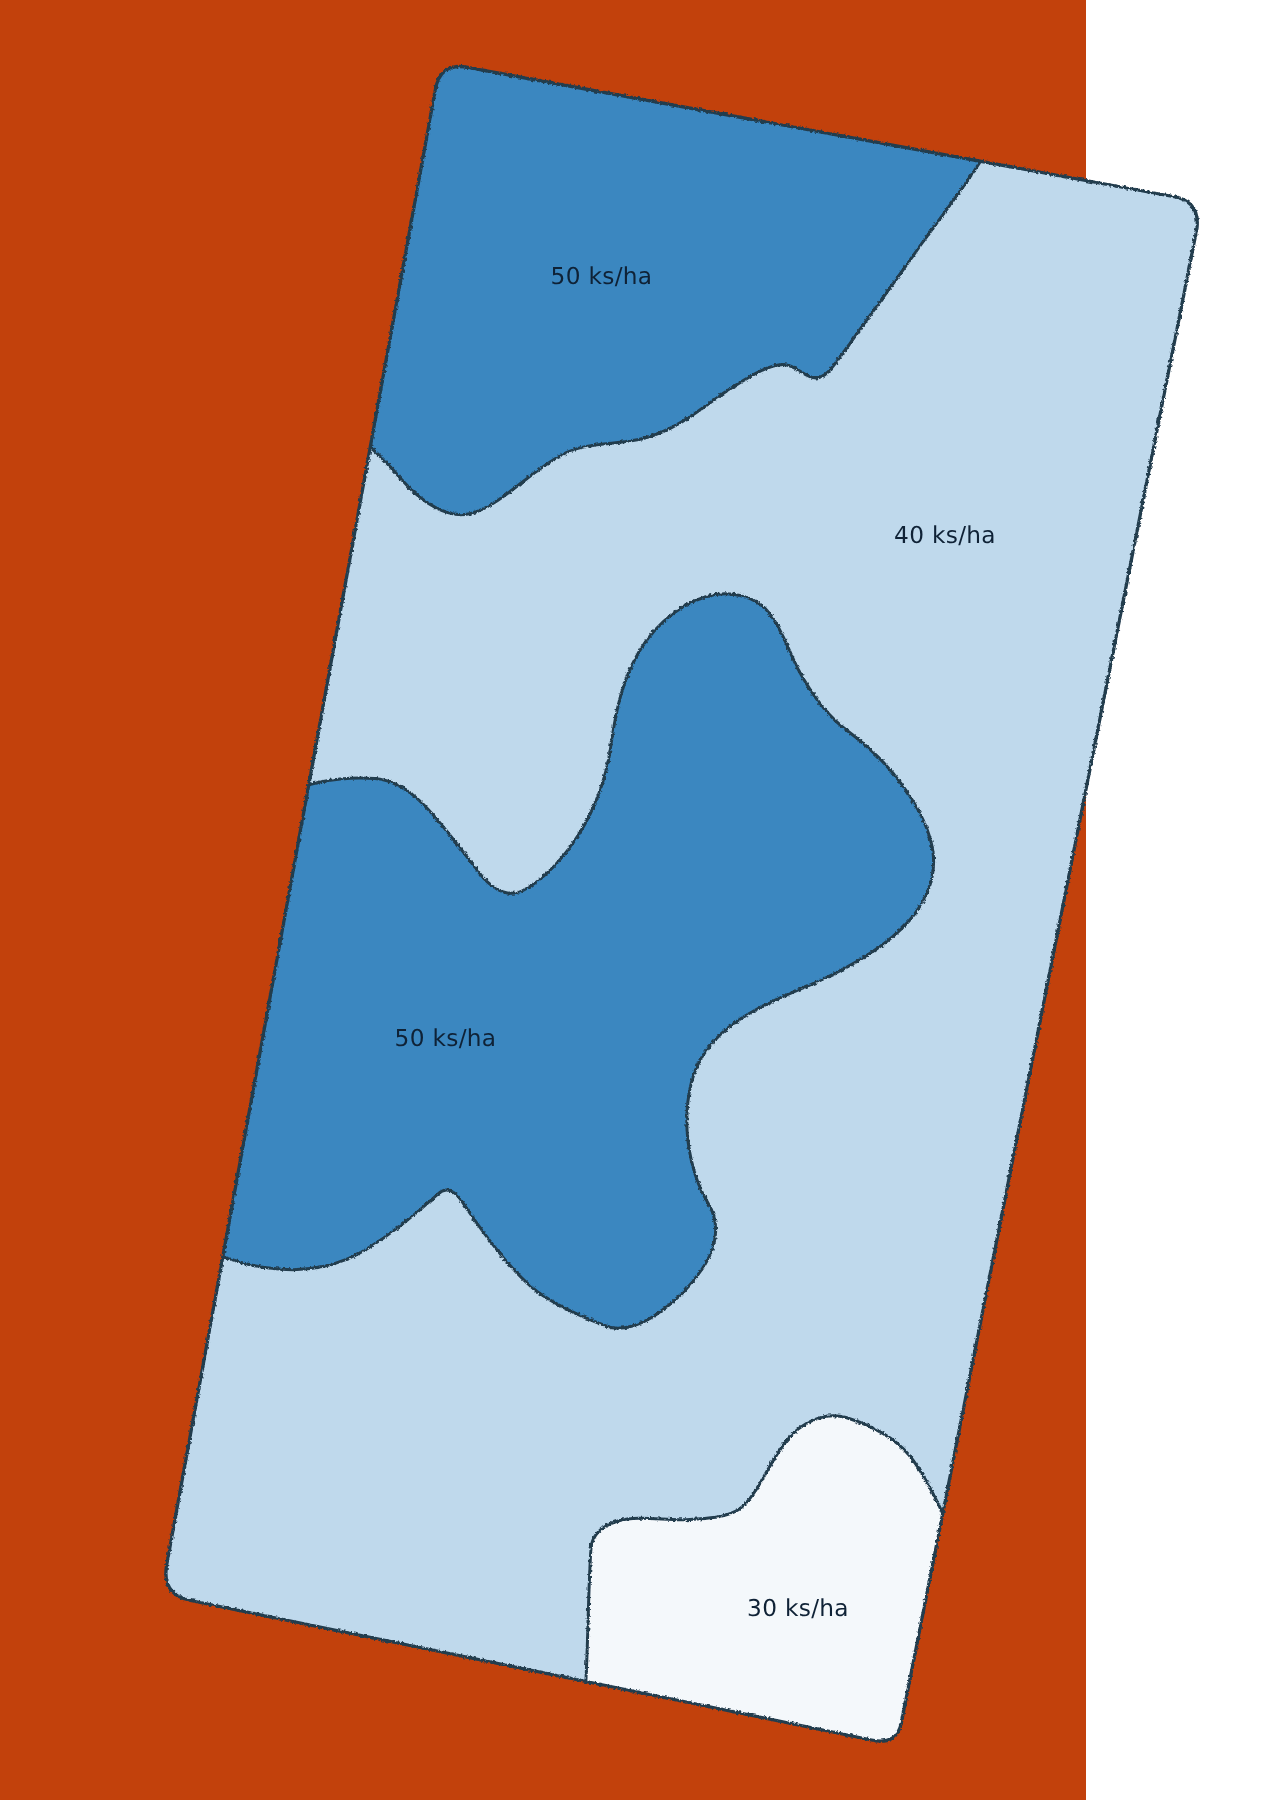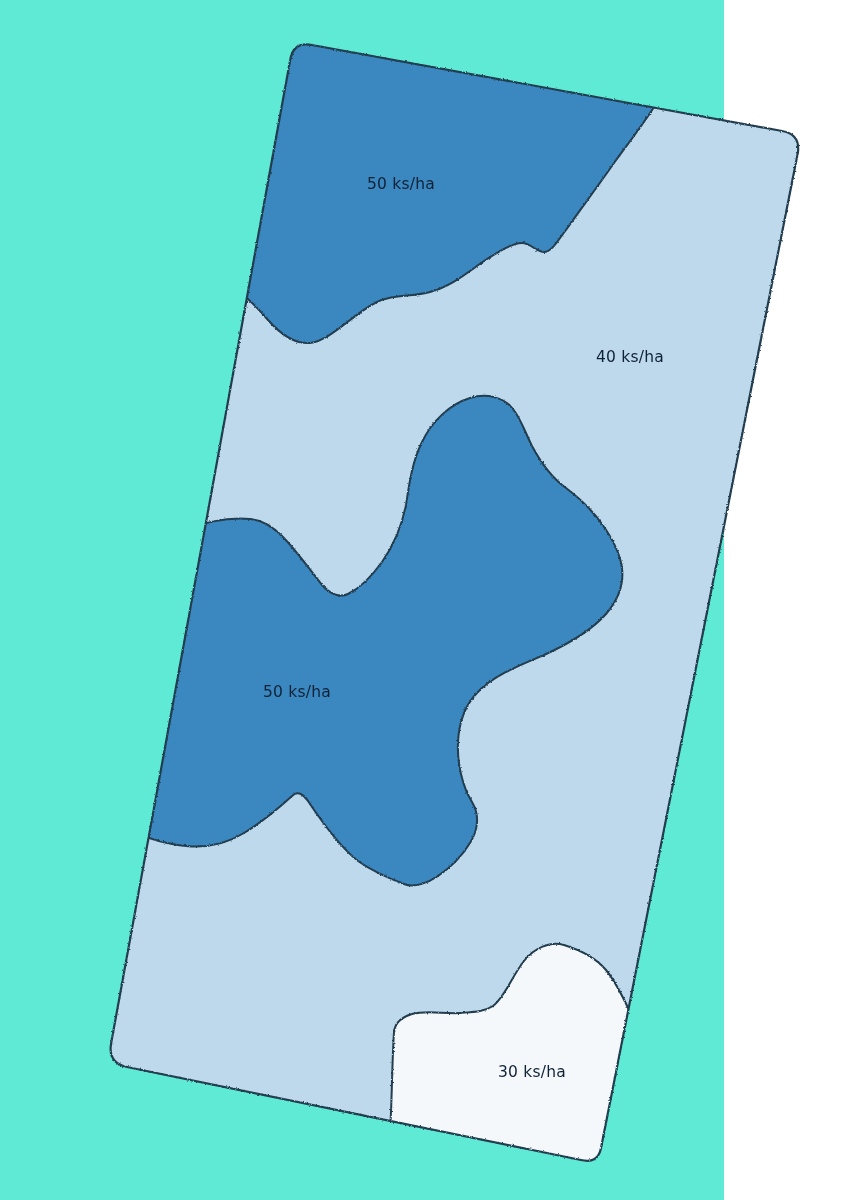--- a/index.html
+++ b/index.html
@@ -8,21 +8,21 @@
     width: 849px;
     height: 1200px;
     overflow: hidden;
     background: #ffffff;
     font-family: "DejaVu Sans", "Liberation Sans", sans-serif;
   }
   .map-viewport {
     position: relative;
     width: 724px;
     height: 1200px;
-    background: #5eead4;
+    background: #c2410c;
   }
   svg.field-map {
     display: block;
     width: 849px;
     height: 1200px;
   }
   .zone-boundary {
     stroke-width: 2;
     stroke-linejoin: round;
     stroke-linecap: round;

